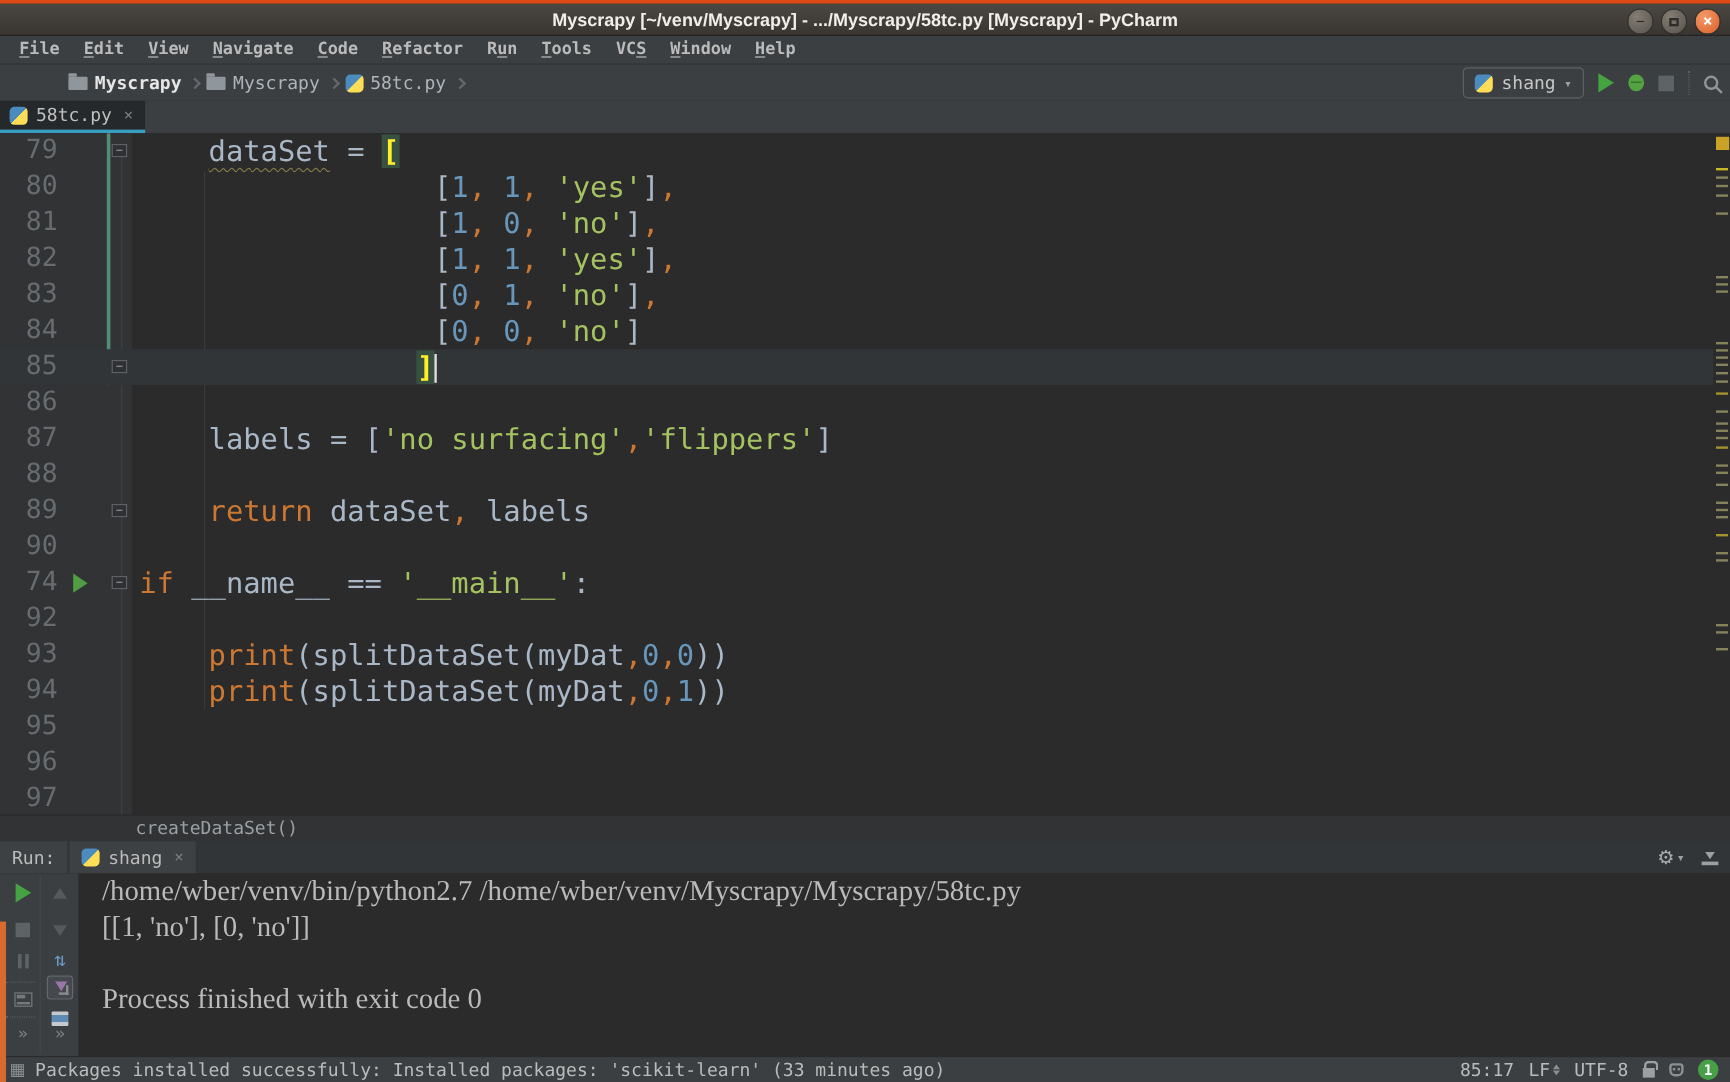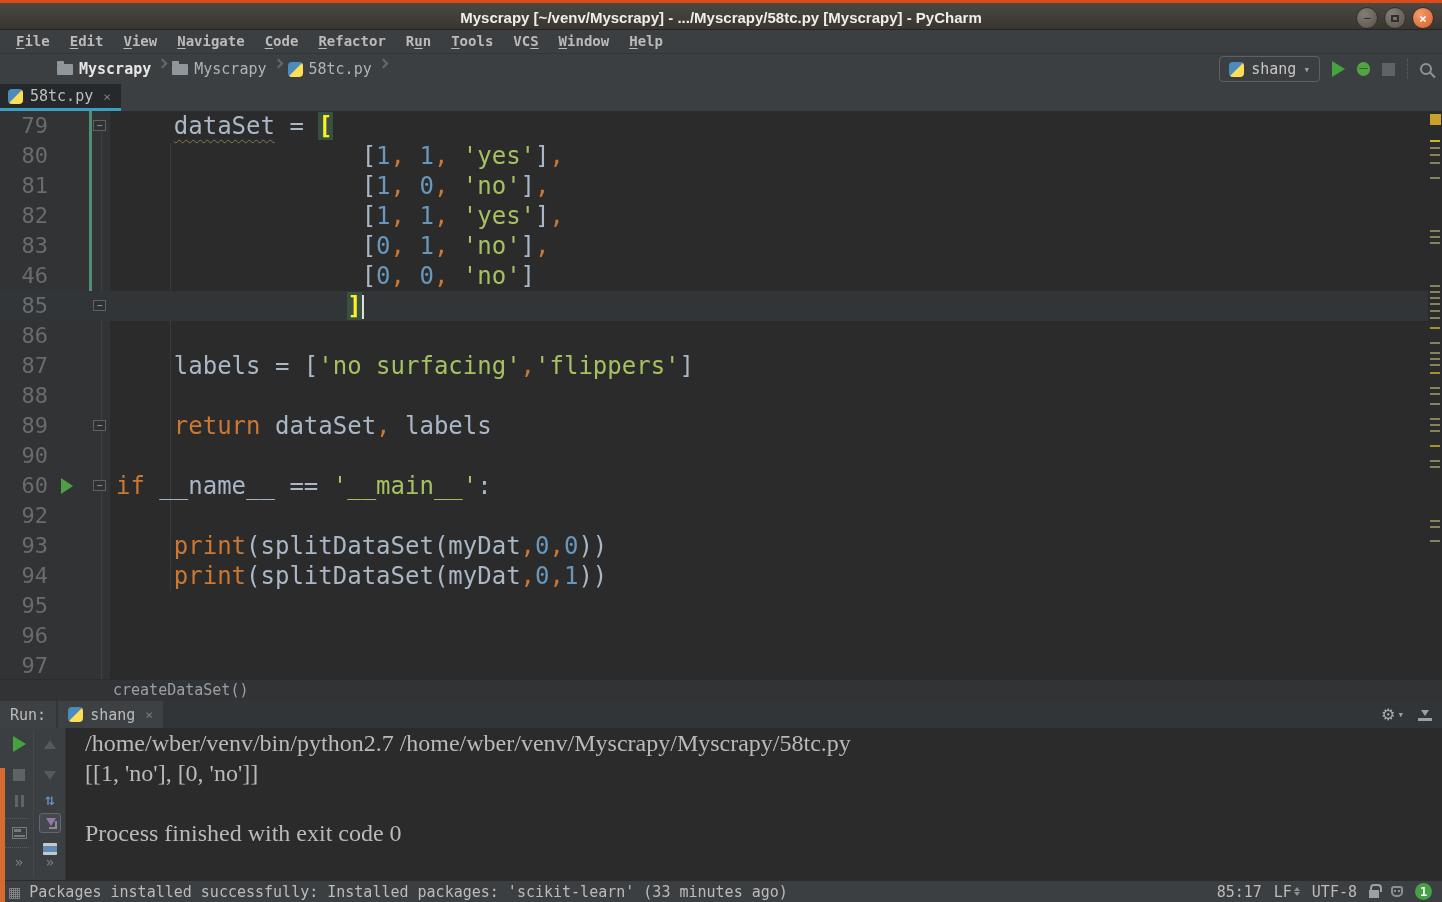--- a/index.html
+++ b/index.html
@@ -199,21 +199,21 @@
       <span class="menu-item"><u>C</u>ode</span>
       <span class="menu-item"><u>R</u>efactor</span>
       <span class="menu-item">R<u>u</u>n</span>
       <span class="menu-item"><u>T</u>ools</span>
       <span class="menu-item">VC<u>S</u></span>
       <span class="menu-item"><u>W</u>indow</span>
       <span class="menu-item"><u>H</u>elp</span>
     </div>
 
   <div class="navbar">
-    <div id="breadcrumbs" style="display:flex;padding-left:47px;">
+    <div id="breadcrumbs" style="display:flex;align-items:center;padding-left:47px;">
         <span class="crumb bold">
           <span class="i-folder"></span>
           <span class="crumb-label">Myscrapy</span>
         </span>
         <span class="chev"></span>
         <span class="crumb">
           <span class="i-folder"></span>
           <span class="crumb-label">Myscrapy</span>
         </span>
         <span class="chev"></span>
@@ -266,21 +266,21 @@
         </div>
         <div class="ed-row">
           <span class="ln">82</span>
           <span class="code"><span class="tk-d">                 [</span><span class="tk-n">1</span><span class="tk-c">,</span><span class="tk-d"> </span><span class="tk-n">1</span><span class="tk-c">,</span><span class="tk-d"> </span><span class="tk-s">'yes'</span><span class="tk-d">]</span><span class="tk-c">,</span></span>
         </div>
         <div class="ed-row">
           <span class="ln">83</span>
           <span class="code"><span class="tk-d">                 [</span><span class="tk-n">0</span><span class="tk-c">,</span><span class="tk-d"> </span><span class="tk-n">1</span><span class="tk-c">,</span><span class="tk-d"> </span><span class="tk-s">'no'</span><span class="tk-d">]</span><span class="tk-c">,</span></span>
         </div>
         <div class="ed-row">
-          <span class="ln">46</span>
+          <span class="ln">84</span>
           <span class="code"><span class="tk-d">                 [</span><span class="tk-n">0</span><span class="tk-c">,</span><span class="tk-d"> </span><span class="tk-n">0</span><span class="tk-c">,</span><span class="tk-d"> </span><span class="tk-s">'no'</span><span class="tk-d">]</span></span>
         </div>
         <div class="ed-row current">
           <span class="ln">85</span>
           <span class="g-fold">−</span>
           <span class="code"><span class="tk-d">                </span><span class="tk-yb">]</span><span class="caret"></span></span>
         </div>
         <div class="ed-row">
           <span class="ln">86</span>
           <span class="code"></span>
@@ -296,21 +296,21 @@
         <div class="ed-row">
           <span class="ln">89</span>
           <span class="g-fold">−</span>
           <span class="code"><span class="tk-d">    </span><span class="tk-k">return</span><span class="tk-d"> dataSet</span><span class="tk-c">,</span><span class="tk-d"> labels</span></span>
         </div>
         <div class="ed-row">
           <span class="ln">90</span>
           <span class="code"></span>
         </div>
         <div class="ed-row">
-          <span class="ln">60</span>
+          <span class="ln">74</span>
           <span class="g-run"></span>
           <span class="g-fold">−</span>
           <span class="code"><span class="tk-k">if</span><span class="tk-d"> __name__ == </span><span class="tk-s">'__main__'</span><span class="tk-d">:</span></span>
         </div>
         <div class="ed-row">
           <span class="ln">92</span>
         </div>
         <div class="ed-row">
           <span class="ln">93</span>
           <span class="code"><span class="tk-d">    </span><span class="tk-k">print</span><span class="tk-d">(splitDataSet(myDat</span><span class="tk-c">,</span><span class="tk-n">0</span><span class="tk-c">,</span><span class="tk-n">0</span><span class="tk-d">))</span></span>

